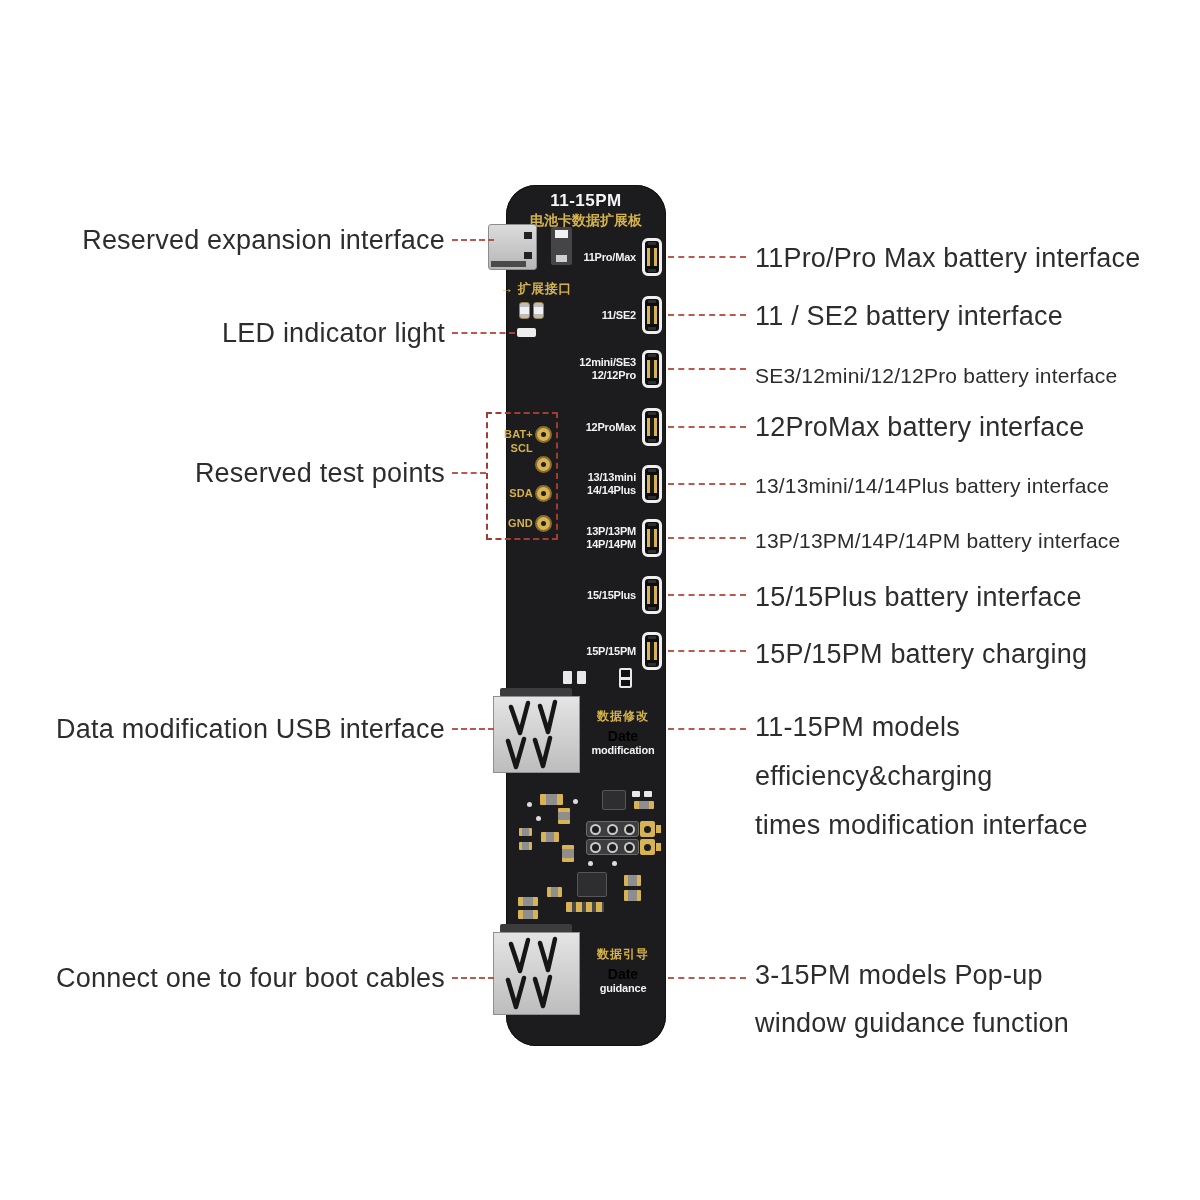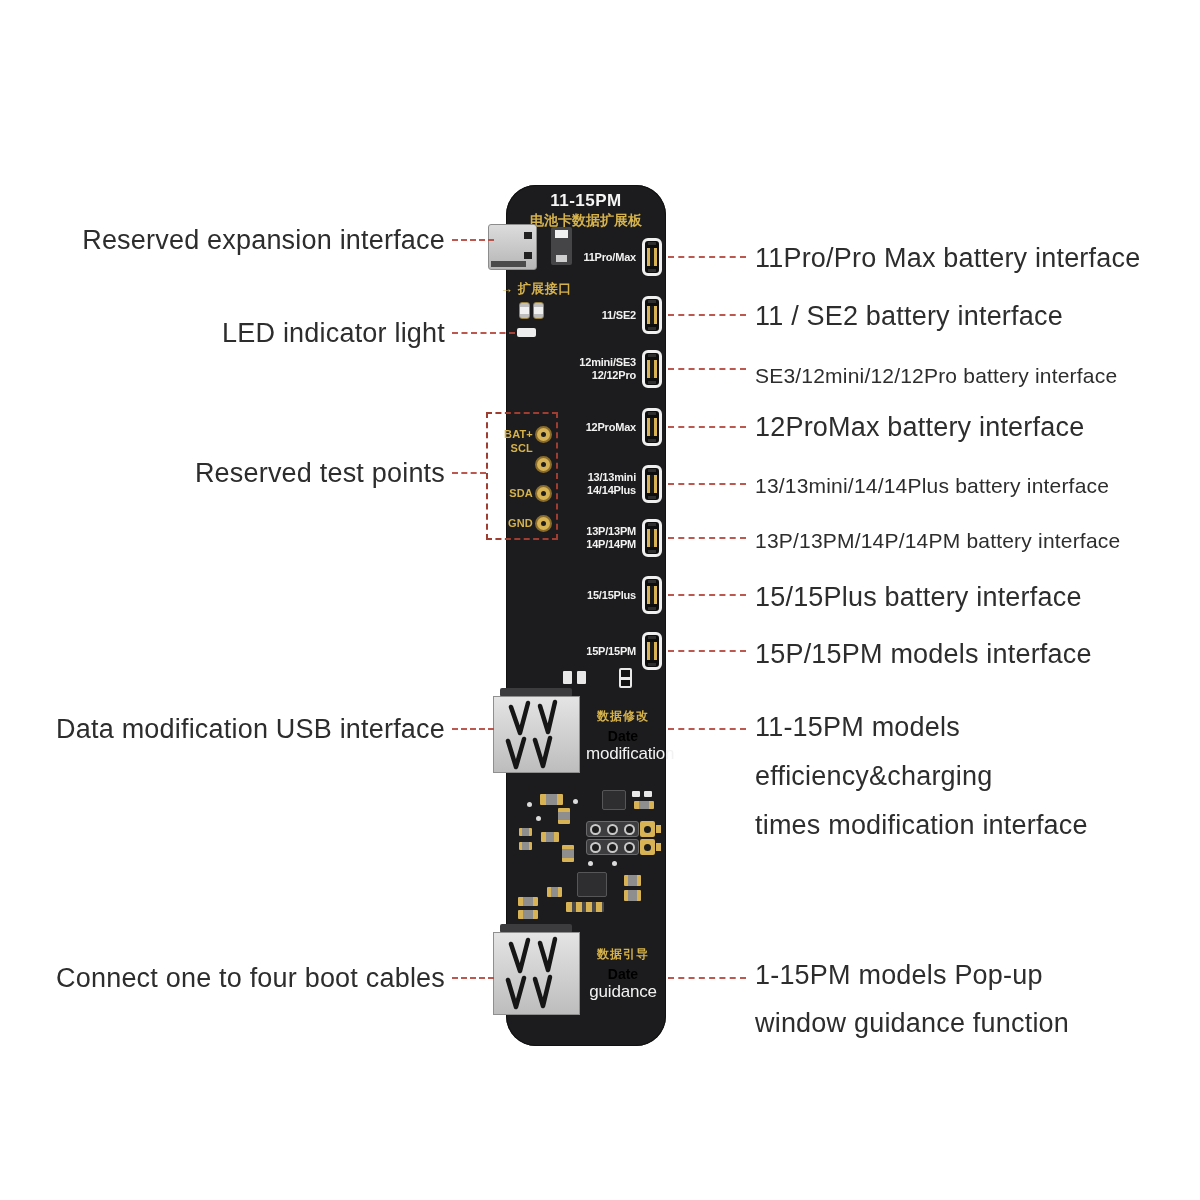--- a/index.html
+++ b/index.html
@@ -65,21 +65,21 @@
   .ledbar{position:absolute;left:517px;top:328px;width:19px;height:9px;background:#ededed;border-radius:2px;}
 
   
   .usb-strip{position:absolute;left:500px;width:72px;height:9px;background:#3c3c3e;border-radius:2px;}
   .usb{position:absolute;left:493px;width:87px;background:linear-gradient(180deg,#e4e4e4,#bdbdbd);
        border:1px solid #8f8f8f;box-sizing:border-box;}
   .usb svg{display:block;}
   .usb-text{position:absolute;left:586px;width:74px;text-align:center;}
   .usb-text .cn{display:block;color:#d6b24a;font-size:12px;font-weight:bold;letter-spacing:1px;}
   .usb-text .en1{display:block;color:#000000;font-size:14px;font-weight:bold;margin-top:3px;}
-  .usb-text .en2{display:block;color:#f2f2f2;font-size:17px;font-weight:normal;letter-spacing:-.2px;}
+  .usb-text .en2{display:block;color:#f2f2f2;font-size:11px;font-weight:bold;letter-spacing:-.2px;}
 
   
   .smd{position:absolute;background:linear-gradient(90deg,#d7b355 0 25%,#8e8e8e 25% 75%,#d7b355 75%);
        border-radius:1px;}
   .smd.v{background:linear-gradient(180deg,#d7b355 0 25%,#8e8e8e 25% 75%,#d7b355 75%);}
   .smd.multi{background:repeating-linear-gradient(90deg,#d7b355 0 6px,#4a4a4a 6px 10px);}
   .smd.plain{background:#e8e8e8;}
   .chip{position:absolute;background:#2e2e30;border:1px solid #565658;box-sizing:border-box;border-radius:2px;}
   .dot{position:absolute;width:5px;height:5px;border-radius:50%;background:#dcdcdc;}
   .hdr-row{position:absolute;left:586px;width:53px;height:16px;background:#3d3d3f;border:1px solid #6a6a6c;
@@ -258,25 +258,25 @@
   <div class="dash" style="left:668px;top:728px;width:78px;"></div>
   <div class="dash" style="left:668px;top:977px;width:78px;"></div>
 
   <div class="rlabel" style="top:258px;">11Pro/Pro Max battery interface</div>
   <div class="rlabel" style="top:316px;">11 / SE2 battery interface</div>
   <div class="rlabel small" style="top:370px;margin-top:6px;">SE3/12mini/12/12Pro battery interface</div>
   <div class="rlabel" style="top:427px;">12ProMax battery interface</div>
   <div class="rlabel small" style="top:486px;">13/13mini/14/14Plus battery interface</div>
   <div class="rlabel small" style="top:541px;">13P/13PM/14P/14PM battery interface</div>
   <div class="rlabel" style="top:597px;">15/15Plus battery interface</div>
-  <div class="rlabel" style="top:654px;">15P/15PM models interface</div>
+  <div class="rlabel" style="top:654px;">15P/15PM battery charging</div>
 
   <div class="rblock" style="top:703px;">
     <span>11-15PM models</span>
     <span>efficiency&amp;charging</span>
     <span>times modification interface</span>
   </div>
   <div class="rblock" style="top:951px;line-height:48px;">
-    <span>1-15PM models Pop-up</span>
+    <span>3-15PM models Pop-up</span>
     <span>window guidance function</span>
   </div>
 
 </div>
 
 </body></html>

